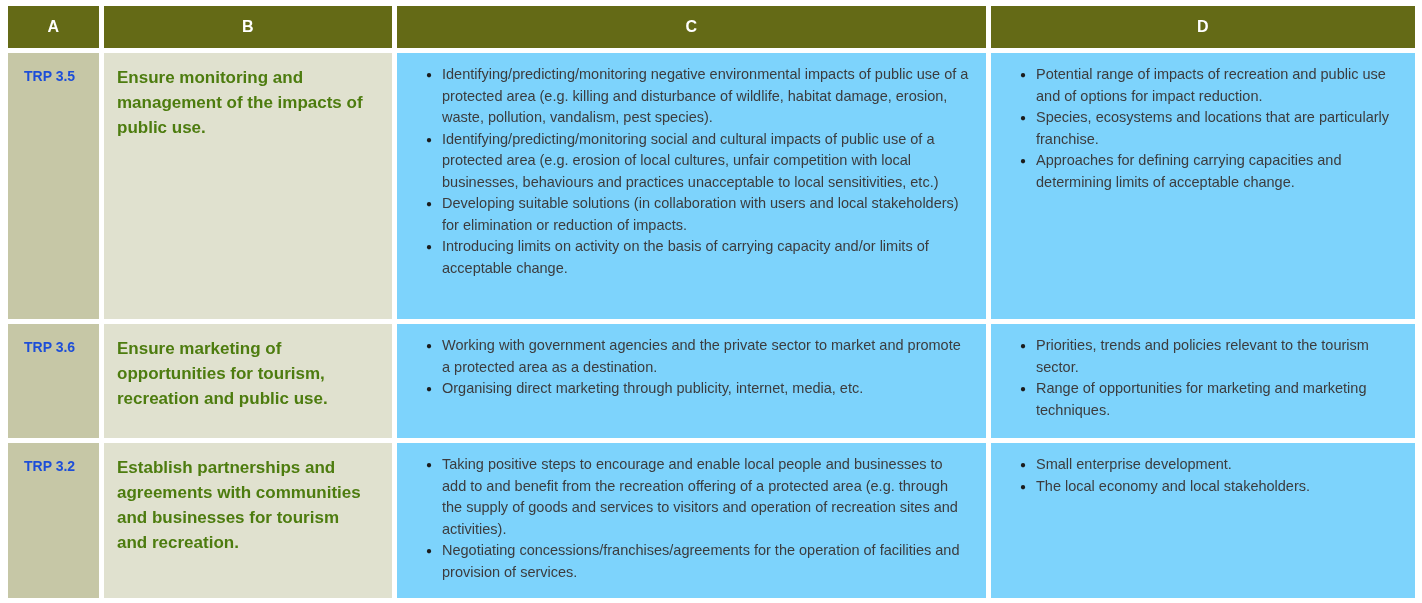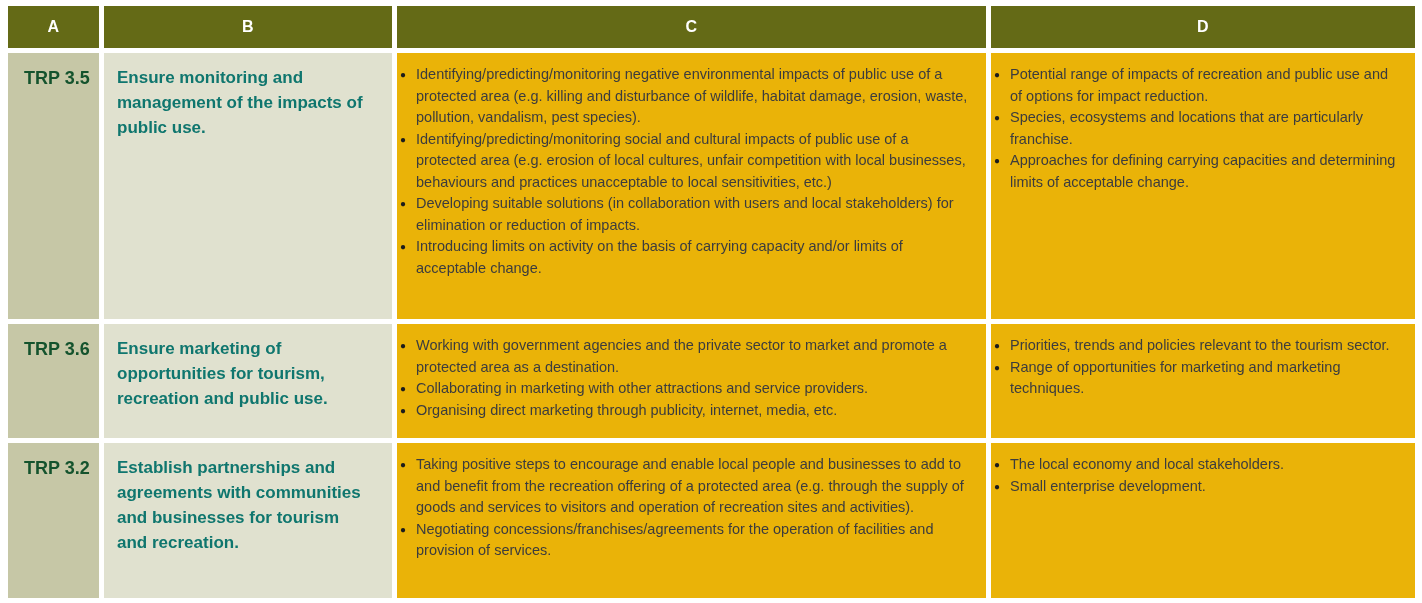--- a/index.html
+++ b/index.html
@@ -33,37 +33,37 @@
     font-size: 16px;
     display: flex;
     align-items: center;
     justify-content: center;
     letter-spacing: 0.5px;
   }
   .code-cell {
     background: #c6c7a6;
     box-sizing: border-box;
     padding: 15px 5px 0 16px;
-    font-size: 18px;
+    font-size: 14px;
     font-weight: bold;
-    color: #14532d;
+    color: #1d4ed8;
   }
   .comp-cell {
     background: #e0e1cf;
     box-sizing: border-box;
     padding: 12px 22px 0 13px;
     font-size: 17px;
     line-height: 25px;
     font-weight: bold;
-    color: #0f766e;
+    color: #4d7c0f;
   }
   .list-cell {
-    background: #eab308;
+    background: #7dd3fc;
     box-sizing: border-box;
-    padding: 11px 16px 0 2px;
+    padding: 11px 16px 0 28px;
     font-size: 14.5px;
     line-height: 21.5px;
     color: #3c3c3e;
   }
   .list-cell ul {
     margin: 0;
     padding: 0;
     list-style: none;
   }
   .list-cell li {
@@ -105,40 +105,39 @@
           <li>Species, ecosystems and locations that are particularly franchise.</li>
           <li>Approaches for defining carrying capacities and determining limits of acceptable change.</li>
         </ul>
     </div>
 
     <div class="code-cell">TRP 3.6</div>
     <div class="comp-cell">Ensure marketing of opportunities for tourism, recreation and public use.</div>
     <div class="list-cell">
       <ul>
           <li>Working with government agencies and the private sector to market and promote a protected area as a destination.</li>
-          <li>Collaborating in marketing with other attractions and service providers.</li>
           <li>Organising direct marketing through publicity, internet, media, etc.</li>
         </ul>
     </div>
     <div class="list-cell">
       <ul>
           <li>Priorities, trends and policies relevant to the tourism sector.</li>
           <li>Range of opportunities for marketing and marketing techniques.</li>
         </ul>
     </div>
 
     <div class="code-cell">TRP 3.2</div>
     <div class="comp-cell">Establish partnerships and agreements with communities and businesses for tourism and recreation.</div>
     <div class="list-cell">
       <ul>
           <li>Taking positive steps to encourage and enable local people and businesses to add to and benefit from the recreation offering of a protected area (e.g. through the supply of goods and services to visitors and operation of recreation sites and activities).</li>
           <li>Negotiating concessions/franchises/agreements for the operation of facilities and provision of services.</li>
         </ul>
     </div>
     <div class="list-cell">
       <ul>
+          <li>Small enterprise development.</li>
           <li>The local economy and local stakeholders.</li>
-          <li>Small enterprise development.</li>
         </ul>
     </div>
 
   </div>
 </div>
 
 </body></html>

